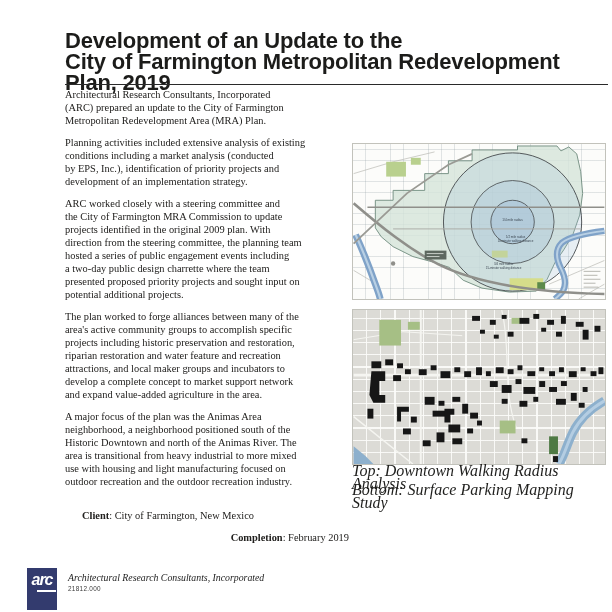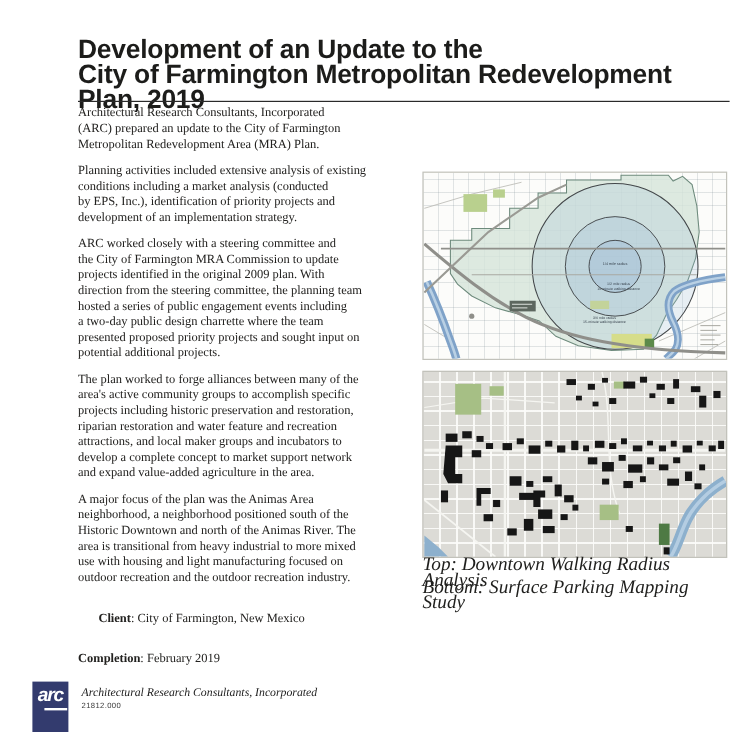--- a/index.html
+++ b/index.html
@@ -12,21 +12,21 @@
          font-family:"Liberation Sans", sans-serif;font-weight:bold;
          font-size:22px;line-height:21px;letter-spacing:-0.2px;color:#1c1c1a;}
   #title-rule{left:65px;top:84px;width:543px;height:0;border-top:1.2px solid #2a2a2a;}
 
   
   #article{left:65px;top:88px;width:284px;font-size:10.4px;line-height:13px;}
   #article p{margin:0 0 9px 0;white-space:pre-line;}
   .detail-line{font-size:10.4px;line-height:13px;margin:0 0 9px 0;}
   .detail-line b{font-weight:bold;}
   #detail-client{left:65px;top:509px;width:284px;margin-left:17px;}
-  #detail-completion{left:65px;top:543px;width:284px;}
+  #detail-completion{left:65px;top:531px;width:284px;text-align:right;}
 
   
   .map-frame{left:352px;width:254px;border:1px solid #c2c2bb;box-sizing:border-box;overflow:hidden;}
   #map1{top:143px;height:157px;
         background:
          repeating-linear-gradient(0deg, transparent 0 10px, rgba(125,140,148,0.22) 10px 10.7px),
          repeating-linear-gradient(90deg, transparent 0 12px, rgba(125,140,148,0.22) 12px 12.7px),
          #fcfcfa;}
   #map2{top:309px;height:156px;
         background:

